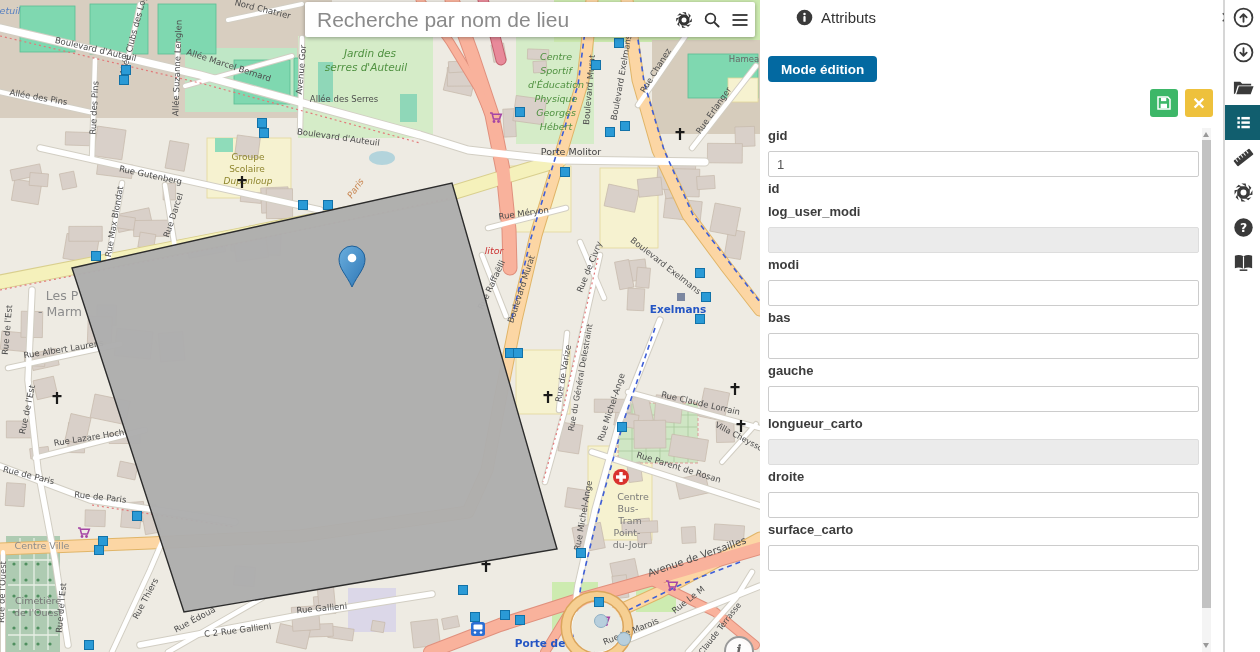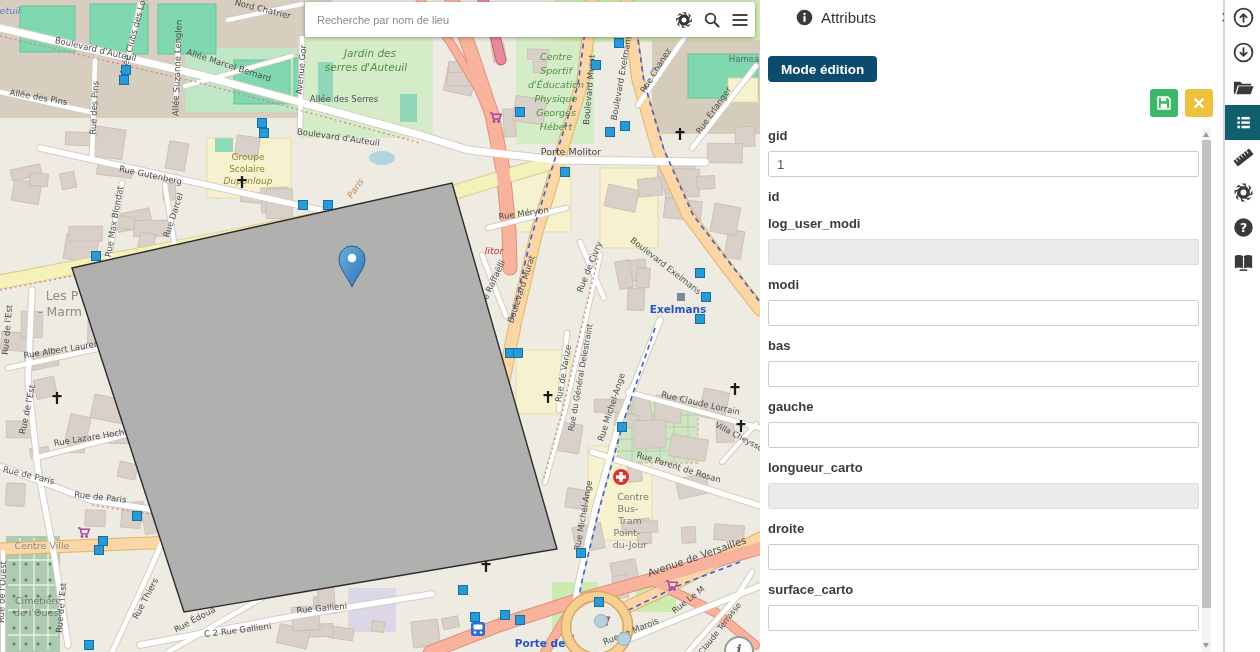--- a/index.html
+++ b/index.html
@@ -5,41 +5,41 @@
   html,body{margin:0;padding:0;width:1260px;height:652px;overflow:hidden;
     font-family:"Liberation Sans",sans-serif;background:#fff;}
   #stage{position:relative;width:1260px;height:652px;overflow:hidden;}
 
   
   #map-wrap{position:absolute;left:0;top:0;width:760px;height:652px;overflow:hidden;background:#eeebe3;}
   #map-svg{position:absolute;left:0;top:0;}
   #searchbar{position:absolute;left:305px;top:2px;width:450px;height:35px;background:#fff;
     border-radius:2px;box-shadow:0 1px 4px rgba(0,0,0,.35);}
   #searchbar input{position:absolute;left:0;top:0;width:360px;height:35px;border:none;outline:none;
-    padding:0 12px;font-size:11px;color:#444;background:transparent;font-family:"Liberation Sans",sans-serif;}
+    padding:0 12px;font-size:21px;color:#444;background:transparent;font-family:"Liberation Sans",sans-serif;}
   #searchbar input::placeholder{color:#8a8a8a;}
   .sb-icon{position:absolute;top:9px;width:18px;height:18px;cursor:pointer;}
   #info-round{position:absolute;left:724px;top:636px;width:26px;height:26px;border:2px solid #9a9a9a;
     border-radius:50%;background:rgba(253,253,253,.95);color:#666;text-align:center;
     font-family:"DejaVu Serif",serif;font-style:italic;font-weight:bold;font-size:14px;line-height:24px;}
 
   
   #panel{position:absolute;left:760px;top:0;width:464px;height:652px;background:#fff;border-right:1px solid #d6d6d6;box-sizing:border-box;}
   #panel-header{position:absolute;left:0;top:0;width:100%;height:36px;margin-left:24px;}
   #panel-title{position:absolute;left:37px;top:9px;font-size:15px;color:#333;}
   #panel-close{position:absolute;right:14px;top:4px;font-size:21px;color:#555;cursor:pointer;line-height:26px;}
   #hdr-info{position:absolute;left:12px;top:9px;width:17px;height:17px;}
   #edit-mode-btn{position:absolute;left:8px;top:56px;height:26px;padding:0 13px;border:none;border-radius:4px;
     color:#fff;font-weight:bold;font-size:13.5px;cursor:pointer;font-family:"Liberation Sans",sans-serif;}
   .sq-btn{position:absolute;top:89px;width:28px;height:28px;border:none;border-radius:3px;cursor:pointer;padding:0;}
   #save-btn{left:390px;}
   #cancel-btn{left:425px;color:#fff;font-size:16px;font-weight:bold;}
   #form{position:absolute;left:8px;top:128px;width:431px;height:524px;overflow:hidden;}
   .grp label{display:block;font-weight:bold;font-size:13px;color:#3c3c3c;margin-bottom:8px;}
-  .grp{margin-bottom:12px;}
+  .grp{margin-bottom:4px;}
   .grp input{display:block;width:100%;height:26px;box-sizing:border-box;border:1px solid #ccc;border-radius:2px;
     font-size:13px;color:#555;padding:0 8px;background:#fff;font-family:"Liberation Sans",sans-serif;}
   .grp input:disabled{background:#ebebeb;border-color:#ddd;}
   #vscroll{position:absolute;left:442px;top:128px;width:9px;height:524px;background:#f4f4f4;}
   #vthumb{position:absolute;left:0;top:12px;width:9px;height:468px;background:#c2c2c2;cursor:pointer;}
   .scr-arrow{position:absolute;left:1px;width:0;height:0;border-left:3.5px solid transparent;border-right:3.5px solid transparent;}
   #scr-up{top:4px;border-bottom:5px solid #999;}
   #scr-dn{bottom:4px;border-top:5px solid #999;}
 
   
@@ -488,21 +488,21 @@
   <div id="panel">
     <div id="panel-header">
       <svg id="hdr-info" viewBox="0 0 24 24">
         <circle cx="12" cy="12" r="11" fill="#3a3a3a"></circle>
         <circle cx="12" cy="7" r="1.8" fill="#fff"></circle>
         <rect x="10.4" y="10" width="3.2" height="8" rx="1.2" fill="#fff"></rect>
       </svg>
       <span id="panel-title">Attributs</span>
       <span id="panel-close">×</span>
     </div>
-    <button id="edit-mode-btn" style="background: #0c4a6e; text-align: center;">Mode édition</button>
+    <button id="edit-mode-btn" style="background: #0369a1; text-align: center;">Mode édition</button>
     <button id="save-btn" class="sq-btn" title="" style="background: rgb(61, 183, 104);">
       <svg viewBox="0 0 24 24" style="width:18px;height:18px;display:block;margin:0 auto">
         <path d="M4 4 h13 l3 3 v13 h-16 z" fill="none" stroke="#fff" stroke-width="2"></path>
         <rect x="8" y="5" width="7" height="4.5" fill="#fff"></rect>
         <rect x="7.5" y="13" width="8.5" height="6" fill="#fff"></rect>
       </svg>
     </button>
     <button id="cancel-btn" class="sq-btn" style="background: rgb(238, 193, 60);">✕</button>
     <div id="form">
         <div class="grp">

